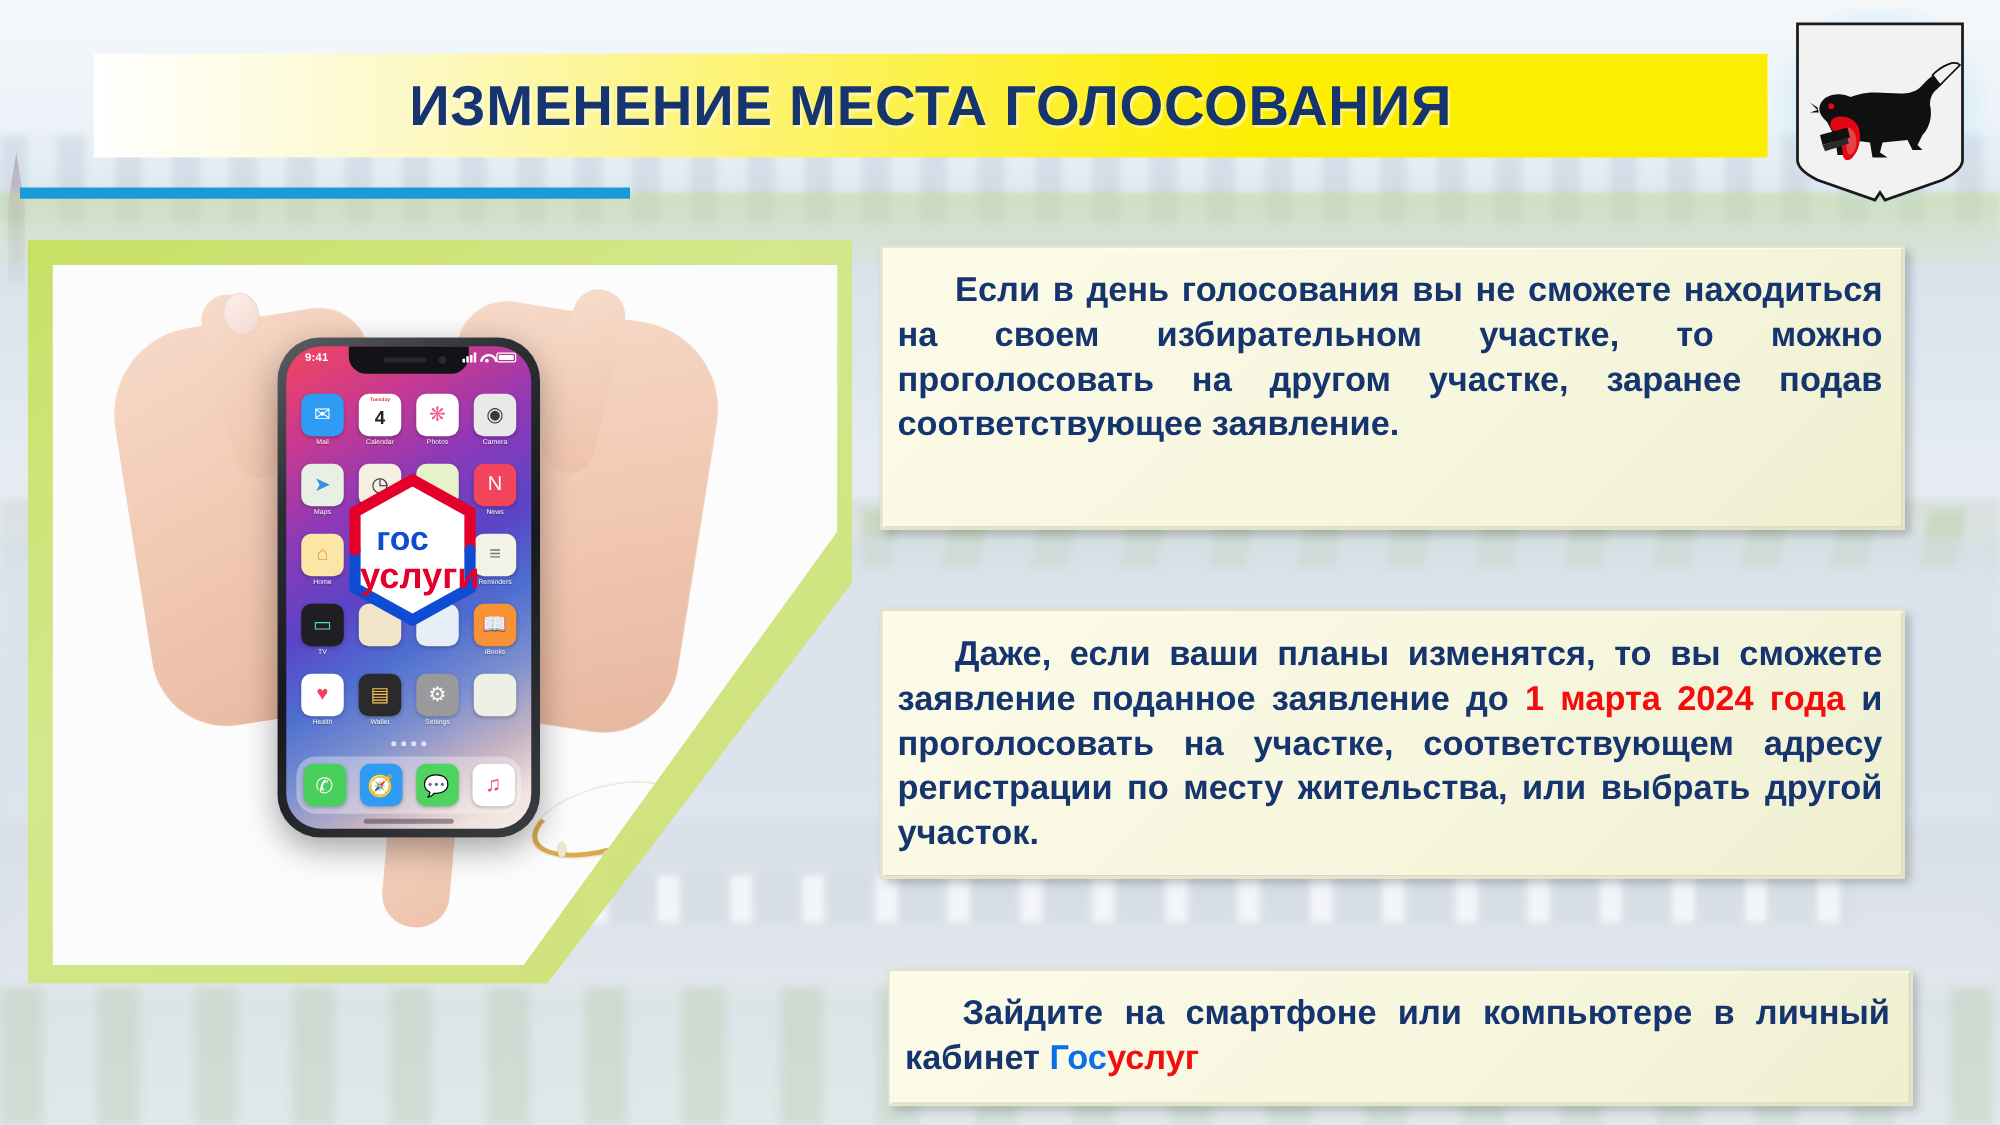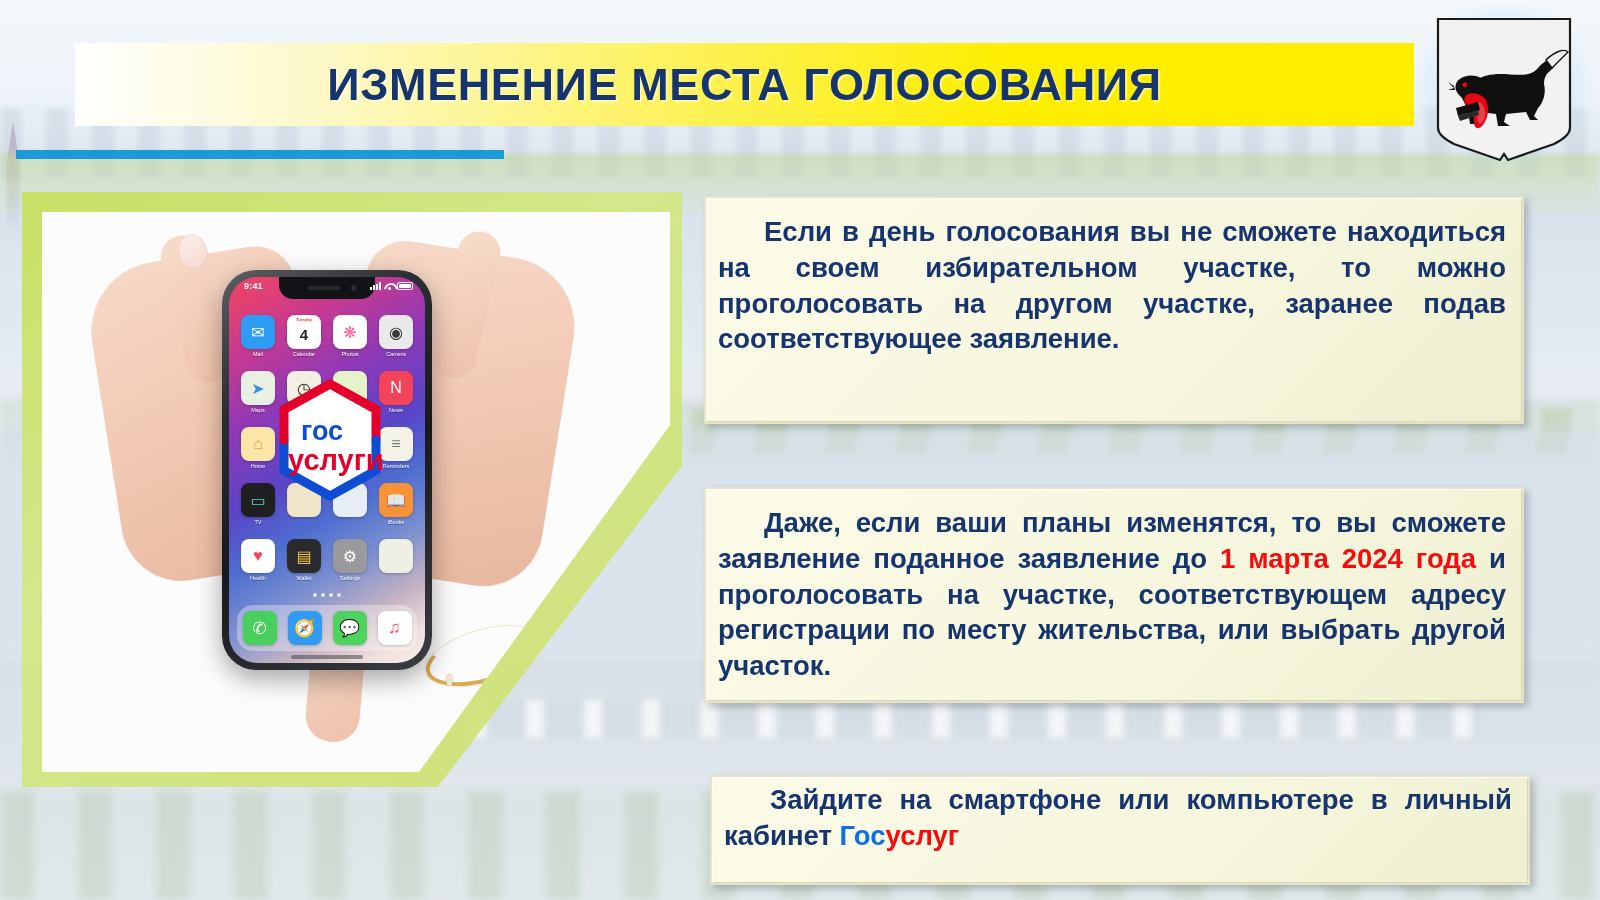--- a/index.html
+++ b/index.html
@@ -269,21 +269,21 @@
     line-height:1.30;
     text-align:justify;
     font-family:"Liberation Sans", sans-serif;
   }
   .textbox p { margin:0; text-indent:46px; }
   .blue { color:#0a6fe8; }
   .red  { color:#f50d0d; }
 
   #box1 { left:704px; top:196px; width:820px; height:228px; padding:16px 16px 12px 12px; font-size:27.5px; }
   #box2 { left:704px; top:487px; width:820px; height:216px; padding:16px 16px 12px 12px; font-size:27.5px; }
-  #box3 { left:710px; top:775px; width:820px; height:110px; padding:5px 16px 12px 12px; font-size:27.5px; }
+  #box3 { left:710px; top:775px; width:820px; height:110px; padding:15px 16px 12px 12px; font-size:27.5px; }
 </style>
 </head>
 <body>
 
 <div id="slide">
 
   <div class="bg-photo">
     <div class="bg-city"></div>
     <div class="bg-spire"></div>
     <div class="bg-green"></div>

